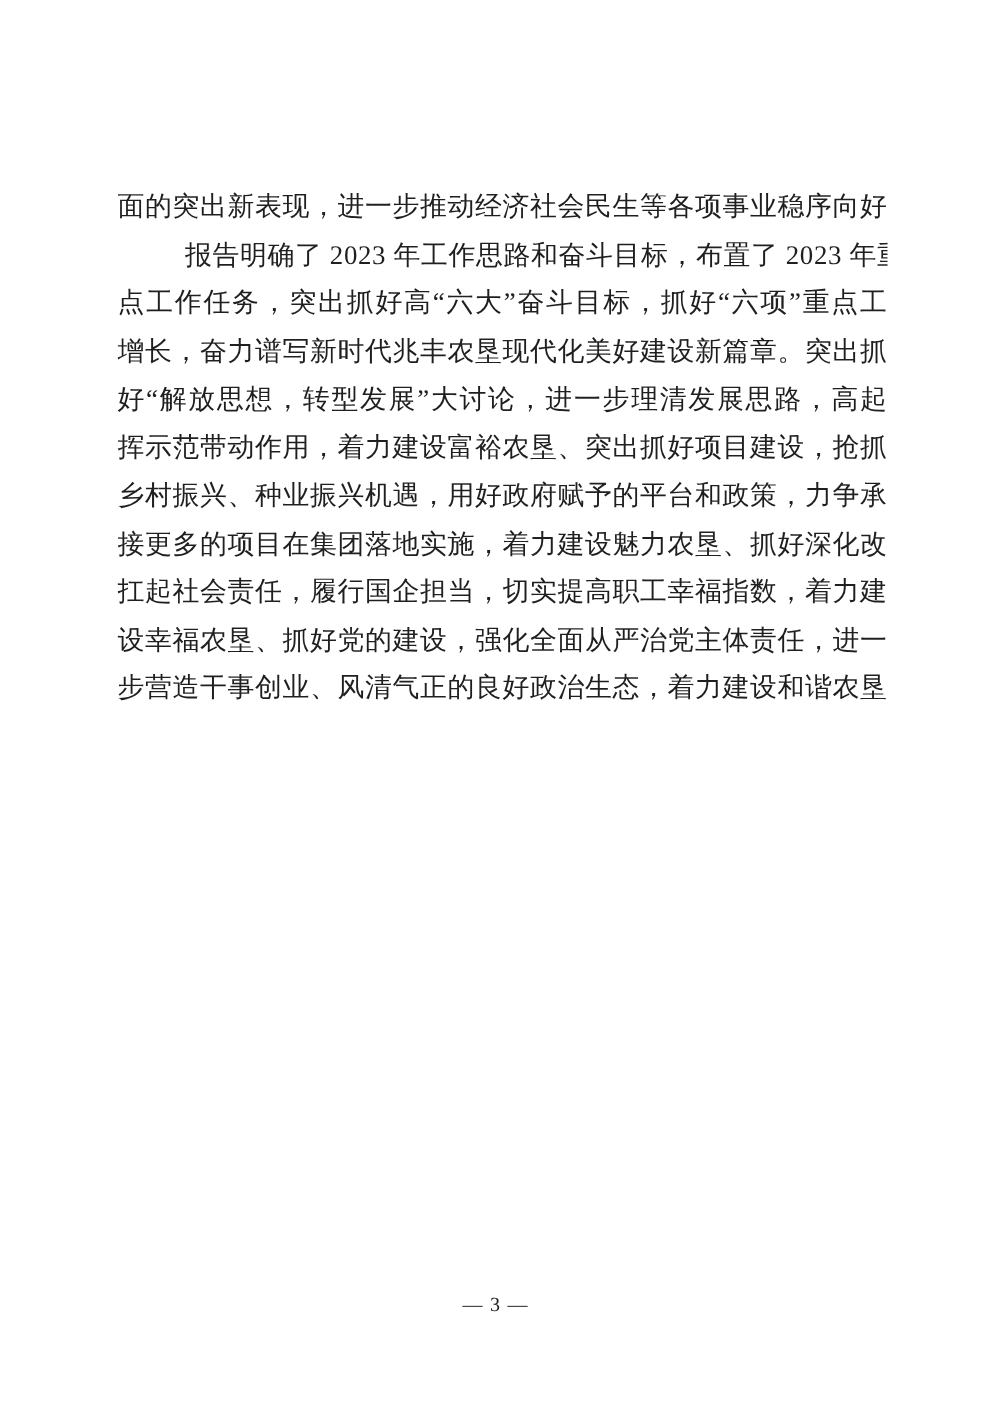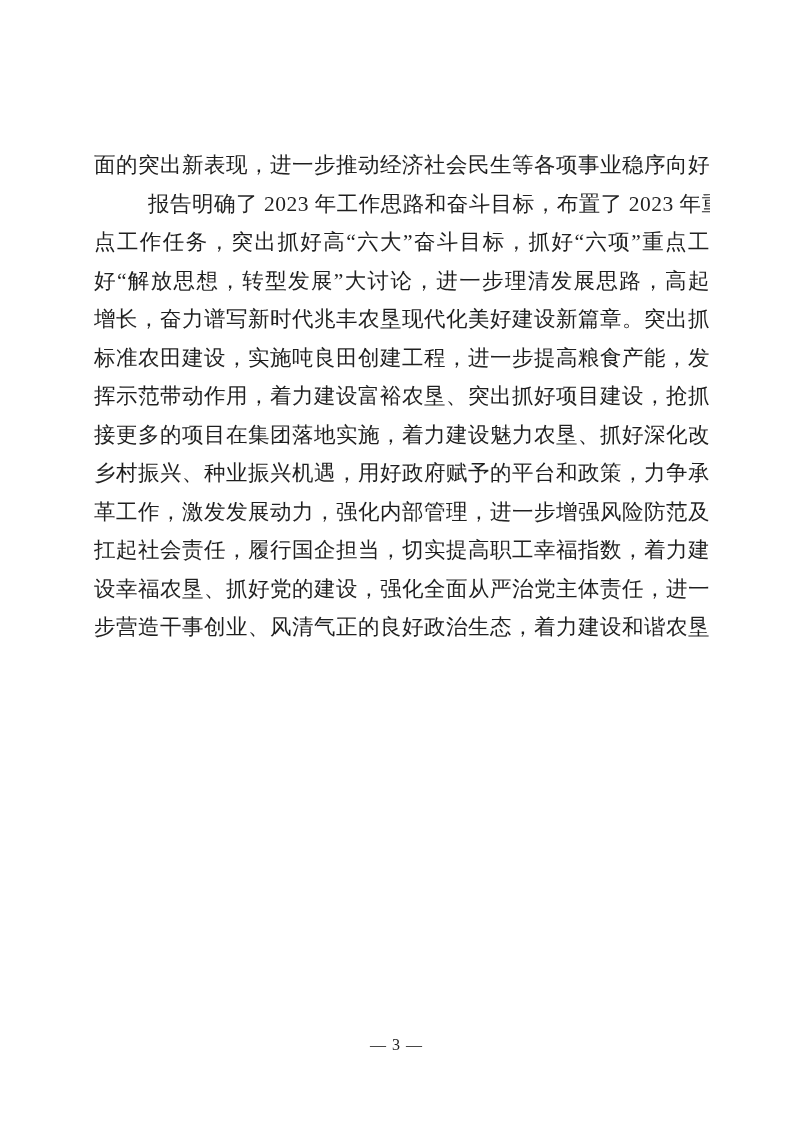--- a/index.html
+++ b/index.html
@@ -48,25 +48,23 @@
   }
 </style>
 </head>
 <body>
 
 <div class="page">
   <div class="text-block">
     <div class="line">面的突出新表现，进一步推动经济社会民生等各项事业稳序向好。</div>
     <div class="line indent">报告明确了 2023 年工作思路和奋斗目标，布置了 2023 年重</div>
     <div class="line">点工作任务，突出抓好高“六大”奋斗目标，抓好“六项”重点工</div>
+    <div class="line">增长，奋力谱写新时代兆丰农垦现代化美好建设新篇章。突出抓</div>
     <div class="line">好“解放思想，转型发展”大讨论，进一步理清发展思路，高起</div>
-    <div class="line">增长，奋力谱写新时代兆丰农垦现代化美好建设新篇章。突出抓</div>
-    <div class="line">标准农田建设，实施吨良田创建工程，进一步提高粮食产能，发</div>
     <div class="line">挥示范带动作用，着力建设富裕农垦、突出抓好项目建设，抢抓</div>
+    <div class="line">乡村振兴、种业振兴机遇，用好政府赋予的平台和政策，力争承</div>
     <div class="line">接更多的项目在集团落地实施，着力建设魅力农垦、抓好深化改</div>
-    <div class="line">乡村振兴、种业振兴机遇，用好政府赋予的平台和政策，力争承</div>
-    <div class="line">革工作，激发发展动力，强化内部管理，进一步增强风险防范及</div>
     <div class="line">扛起社会责任，履行国企担当，切实提高职工幸福指数，着力建</div>
     <div class="line">设幸福农垦、抓好党的建设，强化全面从严治党主体责任，进一</div>
     <div class="line">步营造干事创业、风清气正的良好政治生态，着力建设和谐农垦。</div>
   </div>
   <div class="page-number">— 3 —</div>
 </div>
 
 </body></html>

